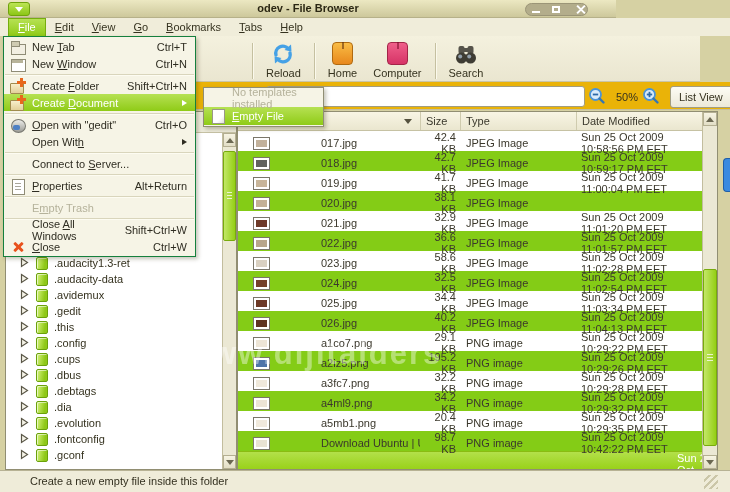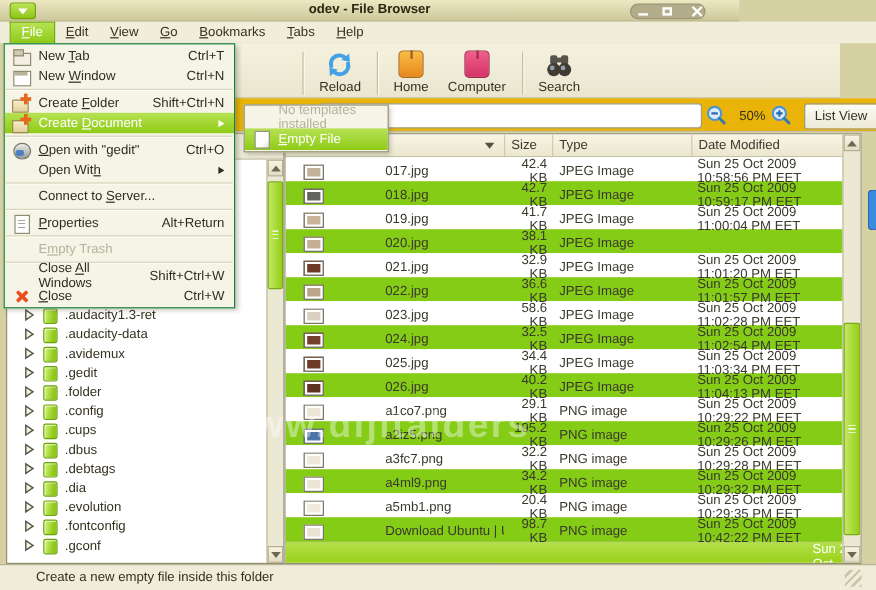--- a/index.html
+++ b/index.html
@@ -297,21 +297,21 @@
               <path d="M1.5 1.5 L7.5 5.5 L1.5 9.5 Z" fill="#f6f4e8" stroke="#5a5747" stroke-width="1.2"></path>
             </svg></span>
           <span class="tree-folder"></span>
           <span>.gedit</span>
         </div>
         <div class="tree-item">
           <span class="tree-exp"><svg width="9" height="11" viewBox="0 0 9 11">
               <path d="M1.5 1.5 L7.5 5.5 L1.5 9.5 Z" fill="#f6f4e8" stroke="#5a5747" stroke-width="1.2"></path>
             </svg></span>
           <span class="tree-folder"></span>
-          <span>.folder</span>
+          <span>.this</span>
         </div>
         <div class="tree-item">
           <span class="tree-exp"><svg width="9" height="11" viewBox="0 0 9 11">
               <path d="M1.5 1.5 L7.5 5.5 L1.5 9.5 Z" fill="#f6f4e8" stroke="#5a5747" stroke-width="1.2"></path>
             </svg></span>
           <span class="tree-folder"></span>
           <span>.config</span>
         </div>
         <div class="tree-item">
           <span class="tree-exp"><svg width="9" height="11" viewBox="0 0 9 11">

